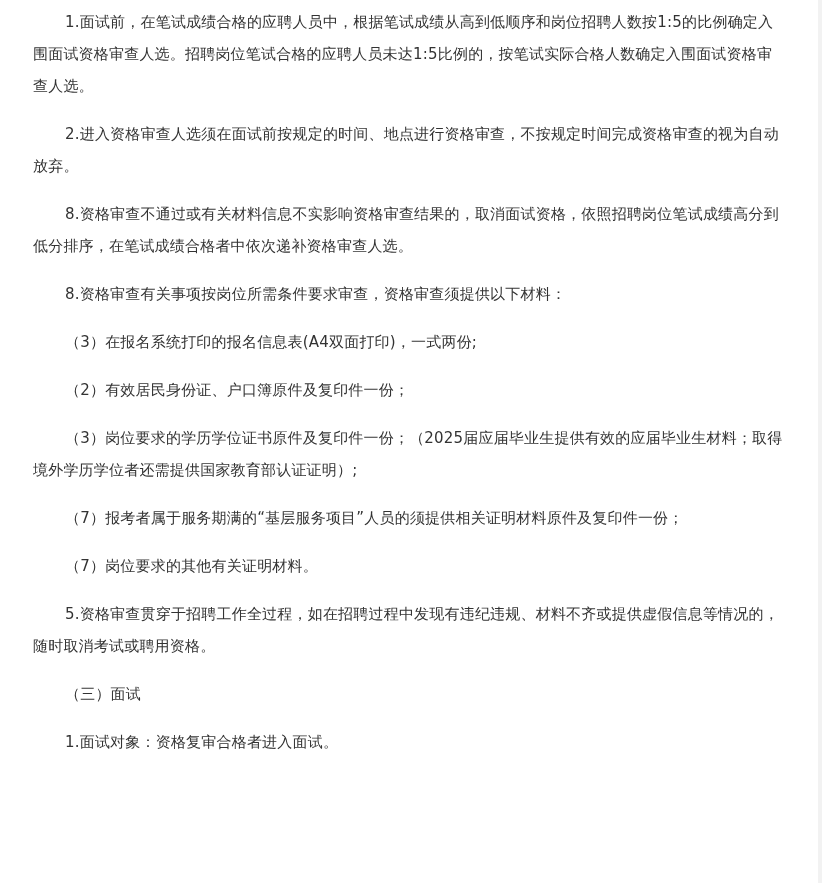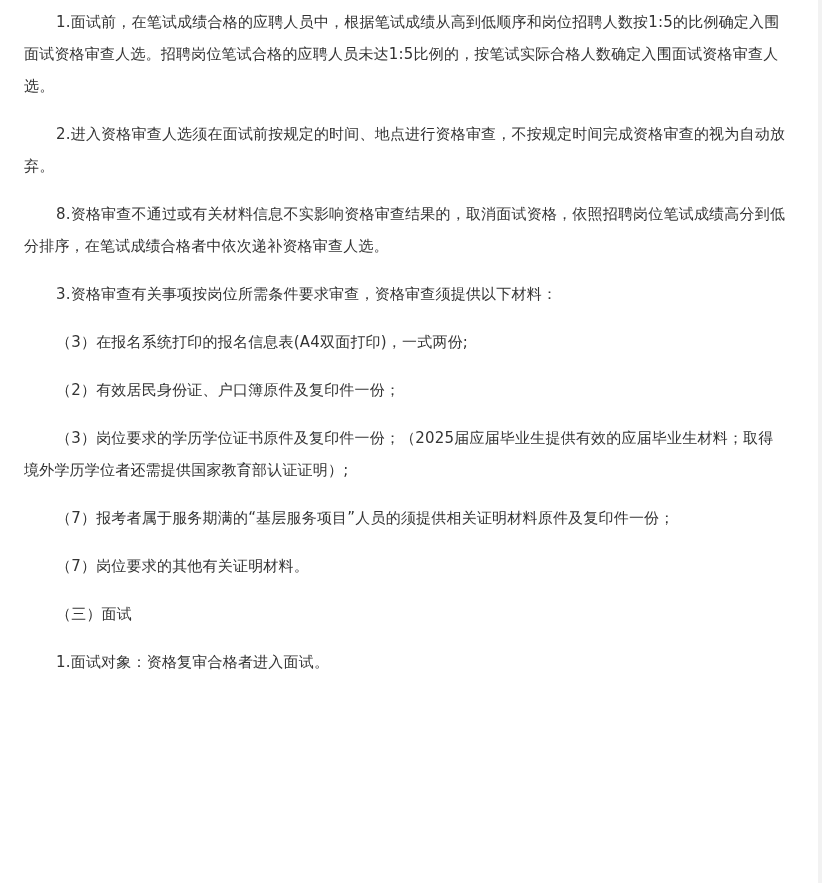--- a/index.html
+++ b/index.html
@@ -23,38 +23,39 @@
       height: 883px;
       background: #f2f2f2;
     }
     .article {
       position: absolute;
       left: 24px;
       top: 6px;
       width: 762px;
     }
     .para {
-      margin: 0 0 16px 0;
+      margin: 0 0 16px 9px;
       font-size: 15px;
       line-height: 32px;
       text-indent: 32px;
       letter-spacing: 0.2px;
       word-break: break-all;
     }
   </style>
 </head>
 <body>
 
 <div class="article">
   <p class="para">1.面试前，在笔试成绩合格的应聘人员中，根据笔试成绩从高到低顺序和岗位招聘人数按1:5的比例确定入围面试资格审查人选。招聘岗位笔试合格的应聘人员未达1:5比例的，按笔试实际合格人数确定入围面试资格审查人选。</p>
   <p class="para">2.进入资格审查人选须在面试前按规定的时间、地点进行资格审查，不按规定时间完成资格审查的视为自动放弃。</p>
   <p class="para">8.资格审查不通过或有关材料信息不实影响资格审查结果的，取消面试资格，依照招聘岗位笔试成绩高分到低分排序，在笔试成绩合格者中依次递补资格审查人选。</p>
-  <p class="para">3.资格审查有关事项按岗位所需条件要求审查，资格审查须提供以下材料：</p>
+  <p class="para">8.资格审查有关事项按岗位所需条件要求审查，资格审查须提供以下材料：</p>
   <p class="para">（3）在报名系统打印的报名信息表(A4双面打印)，一式两份;</p>
   <p class="para">（2）有效居民身份证、户口簿原件及复印件一份；</p>
   <p class="para">（3）岗位要求的学历学位证书原件及复印件一份；（2025届应届毕业生提供有效的应届毕业生材料；取得境外学历学位者还需提供国家教育部认证证明）;</p>
   <p class="para">（7）报考者属于服务期满的“基层服务项目”人员的须提供相关证明材料原件及复印件一份；</p>
   <p class="para">（7）岗位要求的其他有关证明材料。</p>
+  <p class="para">5.资格审查贯穿于招聘工作全过程，如在招聘过程中发现有违纪违规、材料不齐或提供虚假信息等情况的，随时取消考试或聘用资格。</p>
   <p class="para">（三）面试</p>
   <p class="para">1.面试对象：资格复审合格者进入面试。</p>
 </div>
 
 <div class="right-edge"></div>
 
 </body></html>

